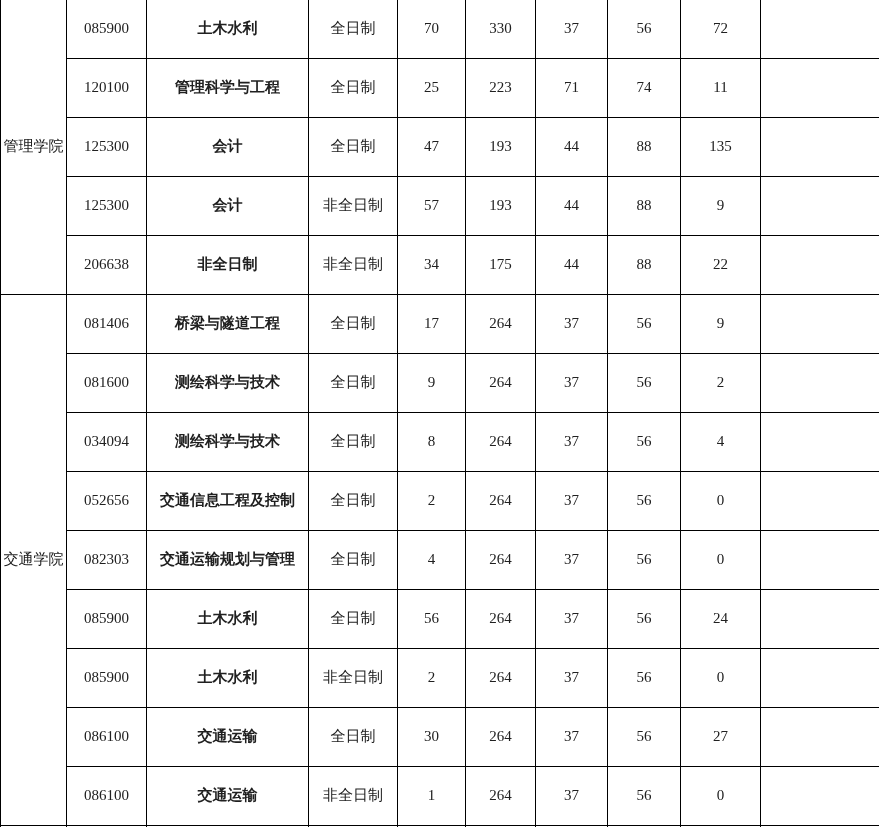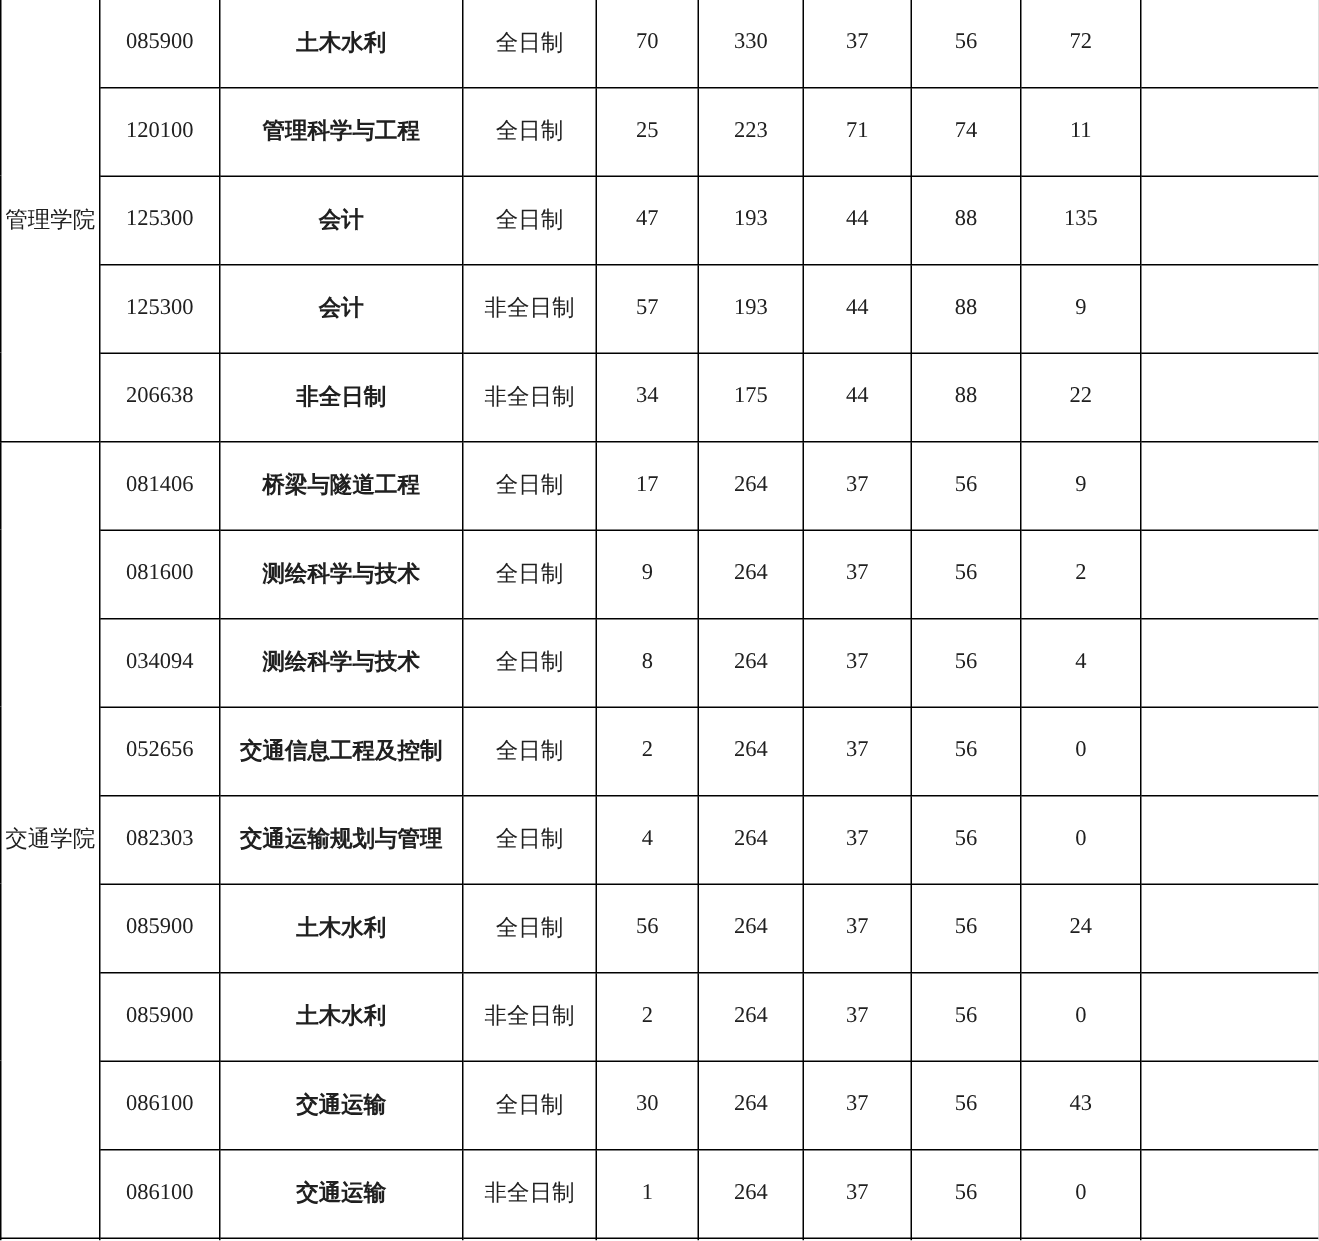--- a/index.html
+++ b/index.html
@@ -208,21 +208,21 @@
           <td class="col-num"></td>
         </tr>
         <tr class="data-row">
           <td class="col-code">086100</td>
           <td class="col-major">交通运输</td>
           <td class="col-mode">全日制</td>
           <td class="col-num">30</td>
           <td class="col-num">264</td>
           <td class="col-num">37</td>
           <td class="col-num">56</td>
-          <td class="col-num">43</td>
+          <td class="col-num">27</td>
           <td class="col-num"></td>
         </tr>
         <tr class="data-row">
           <td class="col-code">086100</td>
           <td class="col-major">交通运输</td>
           <td class="col-mode">非全日制</td>
           <td class="col-num">1</td>
           <td class="col-num">264</td>
           <td class="col-num">37</td>
           <td class="col-num">56</td>

